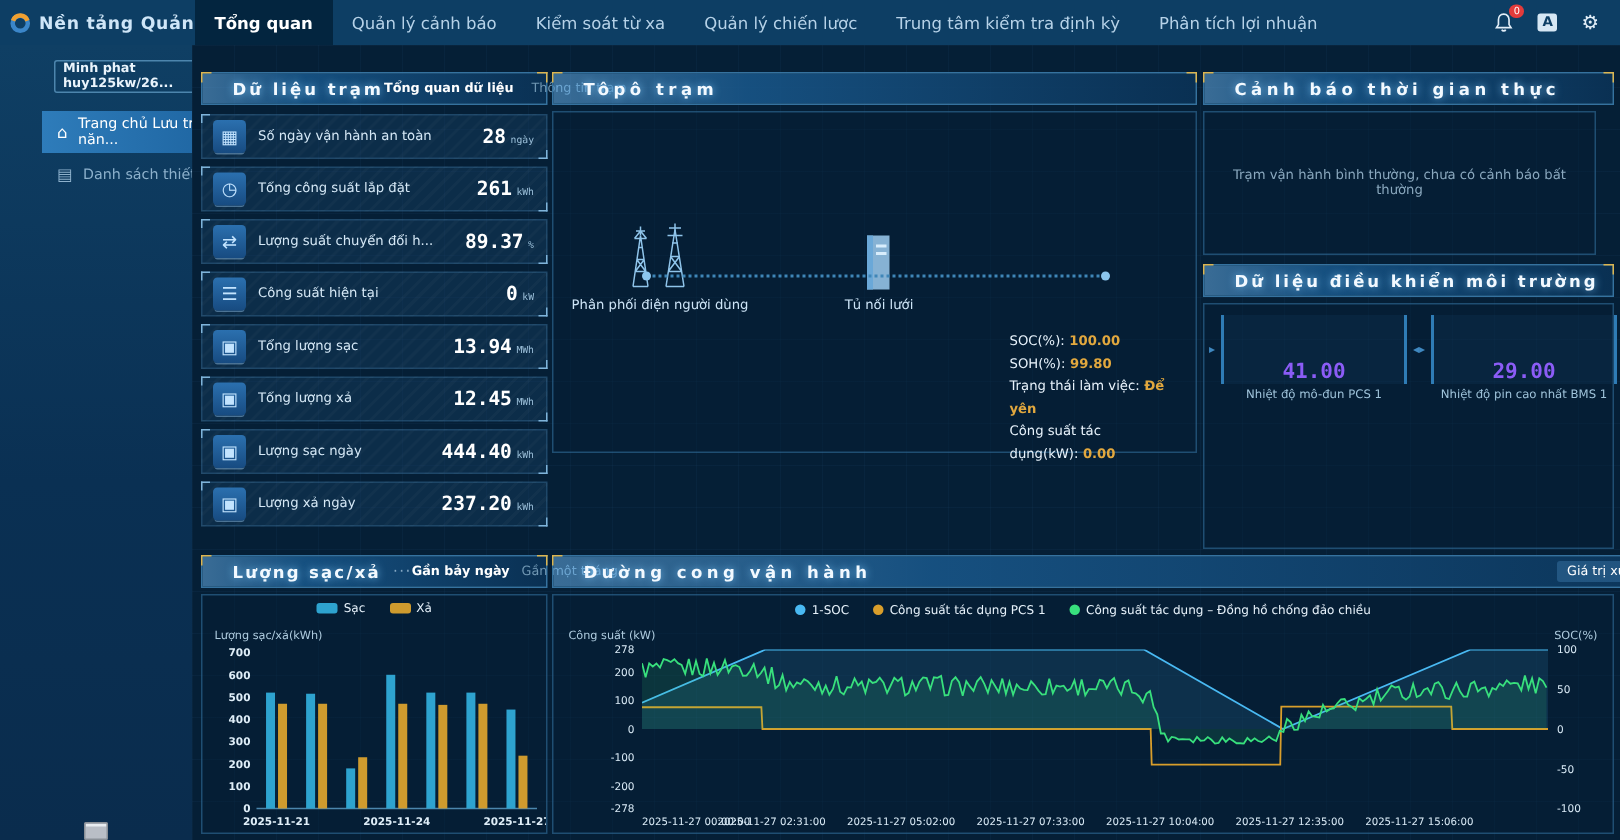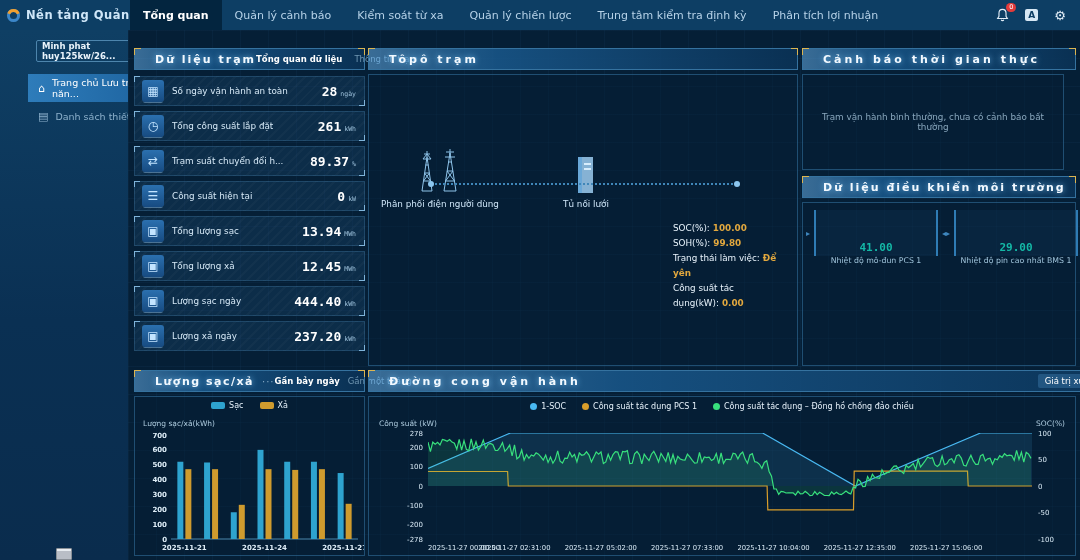--- a/index.html
+++ b/index.html
@@ -72,21 +72,21 @@
 
   
   #alert-text{position:absolute;left:0;right:0;top:50%;transform:translateY(-50%);text-align:center;font-size:8.8px;color:#8aa8be;padding:0 14px;}
 
   
   #env-row{position:absolute;left:814px;top:210px;display:flex;gap:16px;}
   .env-box{position:relative;width:120px;height:46px;display:flex;flex-direction:column;align-items:center;justify-content:center;
     border-left:2px solid #2f7cb5;border-right:2px solid #2f7cb5;background:rgba(20,60,95,.25);}
   .env-box .arr-l,.env-box .arr-r{position:absolute;top:50%;transform:translateY(-50%);color:#3f88c0;font-size:8px;}
   .env-box .arr-l{left:-10px;} .env-box .arr-r{right:-10px;}
-  .env-val{font-size:11px;color:#14b8a6;margin-top:41px;}
+  .env-val{font-size:14px;color:#8b5cf6;margin-top:41px;}
   .env-label{font-size:7.8px;color:#9fc3da;text-align:center;line-height:1.25;margin-top:2px;}
 
   
   .legend-row{position:absolute;left:0;right:0;display:flex;justify-content:center;gap:16px;align-items:center;font-size:8px;color:#e6f1fa;}
   .leg-item{display:flex;align-items:center;gap:4px;cursor:pointer;white-space:nowrap;}
   .leg-swatch{width:14px;height:7px;border-radius:2px;}
   .leg-dot{width:7px;height:7px;border-radius:50%;}
   .axis-label{position:absolute;font-size:7.5px;color:#aecbde;}
   .chart-btns{margin-left:auto;display:flex;gap:28px;align-items:center;}
   .chart-btn{font-size:8.5px;color:#86a9c4;padding:2px 7px;cursor:pointer;border-radius:2px;white-space:nowrap;}
@@ -162,21 +162,21 @@
       <div class="stat-label">Số ngày vận hành an toàn</div>
       <div class="stat-val num">28<span class="stat-unit">ngày</span></div>
     </div>
     <div class="stat-card">
       <div class="stat-icon">◷</div>
       <div class="stat-label">Tổng công suất lắp đặt</div>
       <div class="stat-val num">261<span class="stat-unit">kWh</span></div>
     </div>
     <div class="stat-card">
       <div class="stat-icon">⇄</div>
-      <div class="stat-label">Trạm suất chuyển đổi h...</div>
+      <div class="stat-label">Lượng suất chuyển đổi h...</div>
       <div class="stat-val num">89.37<span class="stat-unit">%</span></div>
     </div>
     <div class="stat-card">
       <div class="stat-icon">☰</div>
       <div class="stat-label">Công suất hiện tại</div>
       <div class="stat-val num">0<span class="stat-unit">kW</span></div>
     </div>
     <div class="stat-card">
       <div class="stat-icon">▣</div>
       <div class="stat-label">Tổng lượng sạc</div>
@@ -195,21 +195,21 @@
     <div class="stat-card">
       <div class="stat-icon">▣</div>
       <div class="stat-label">Lượng xả ngày</div>
       <div class="stat-val num">237.20<span class="stat-unit">kWh</span></div>
     </div>
   </div>
 
 <div class="panel-hd" style="left:368px;top:48px;width:430px;">
   <span class="panel-title">Tôpô trạm</span>
 </div>
-<div class="panel-bd" style="left:368px;top:74px;width:430px;height:292px;">
+<div class="panel-bd" style="left:368px;top:74px;width:430px;height:228px;">
   <div class="tp-node" style="left:28px;top:72px;width:86px;">
     <svg width="52" height="48" viewBox="0 0 52 48">
       <g stroke="#8fc4ea" stroke-width="1" fill="none">
         <path d="M8 44 L13 10 L18 44 M8 44 H18 M9.5 34 H16.5 M10.5 26 H15.5 M11.5 18 H14.5 M9.5 34 L15.5 26 M16.5 34 L10.5 26"></path>
         <path d="M9 12 H17 M10 7 H16 M13 4 V10 M9 12 L13 7 M17 12 L13 7"></path>
         <path d="M30 44 L36 6 L42 44 M30 44 H42 M31.5 34 H40.5 M33 24 H39 M34 15 H38 M31.5 34 L39 24 M40.5 34 L33 24"></path>
         <path d="M31 10 H41 M32 5 H40 M36 2 V8"></path>
       </g>
     </svg>
     <span class="tp-label">Phân phối điện người dùng</span>

